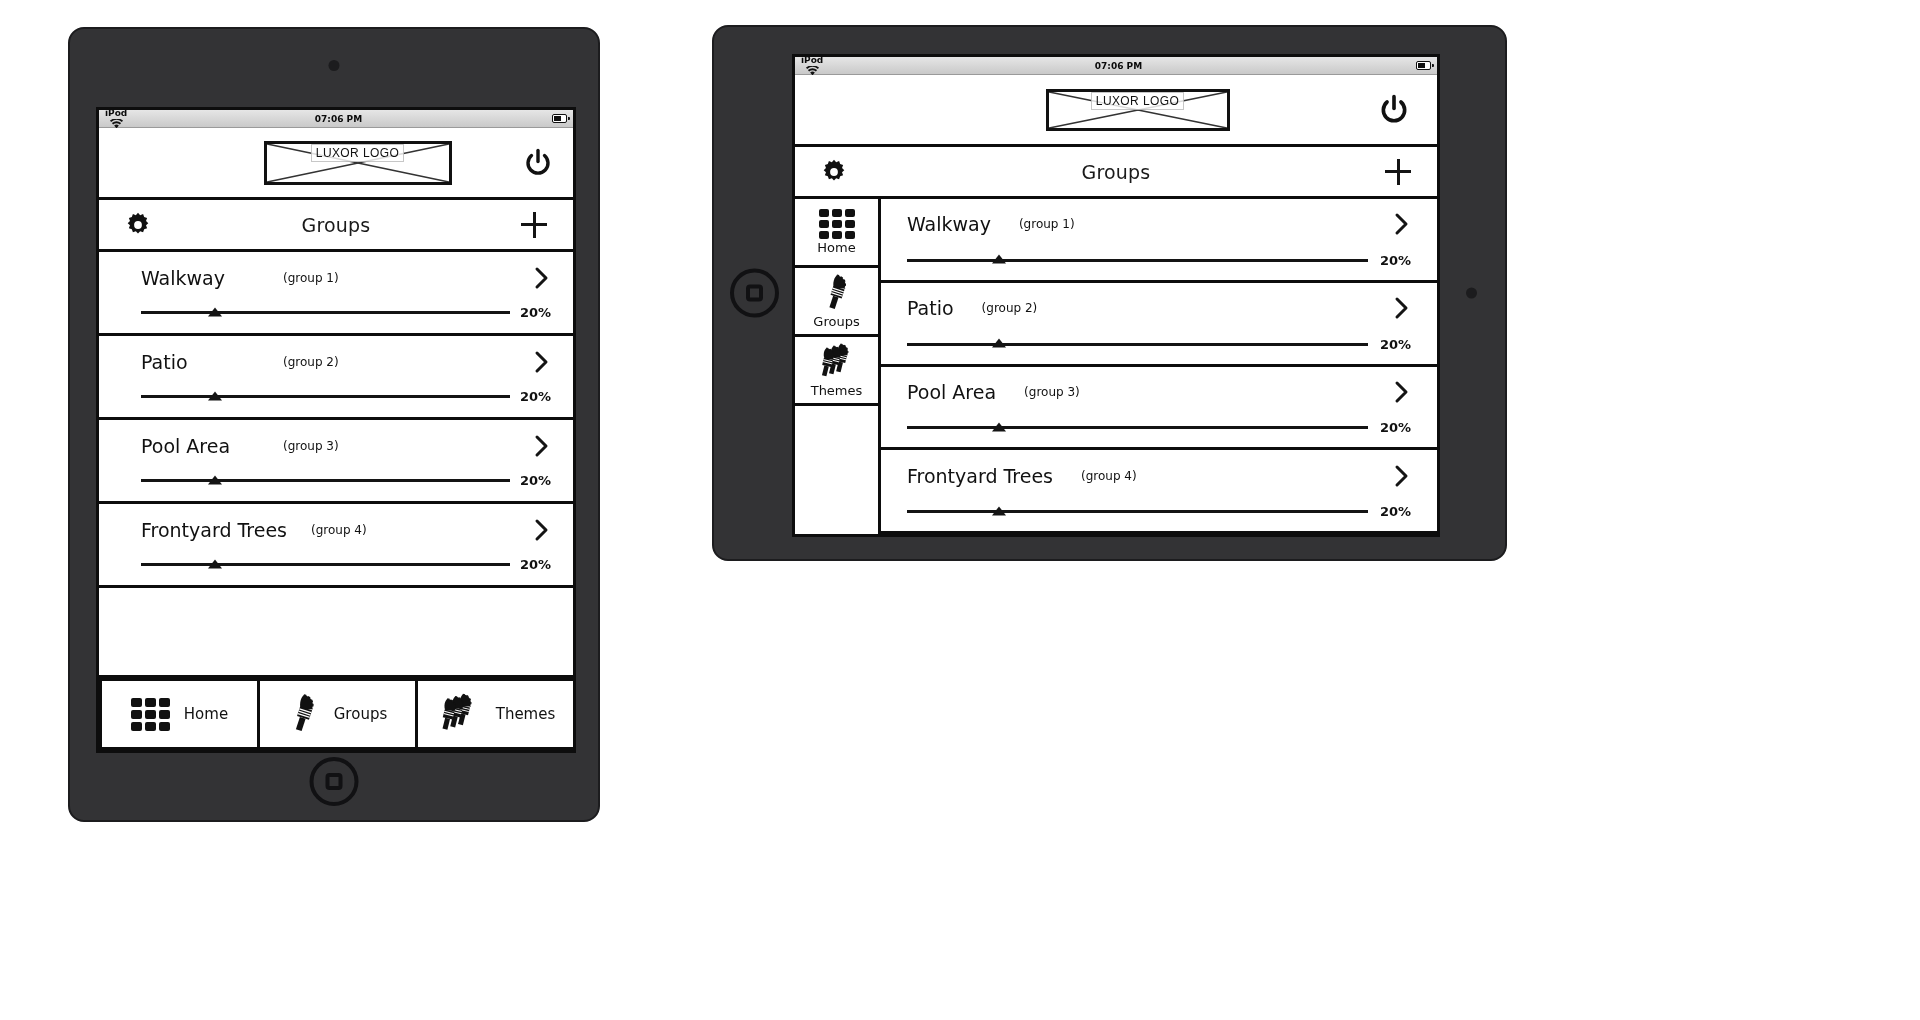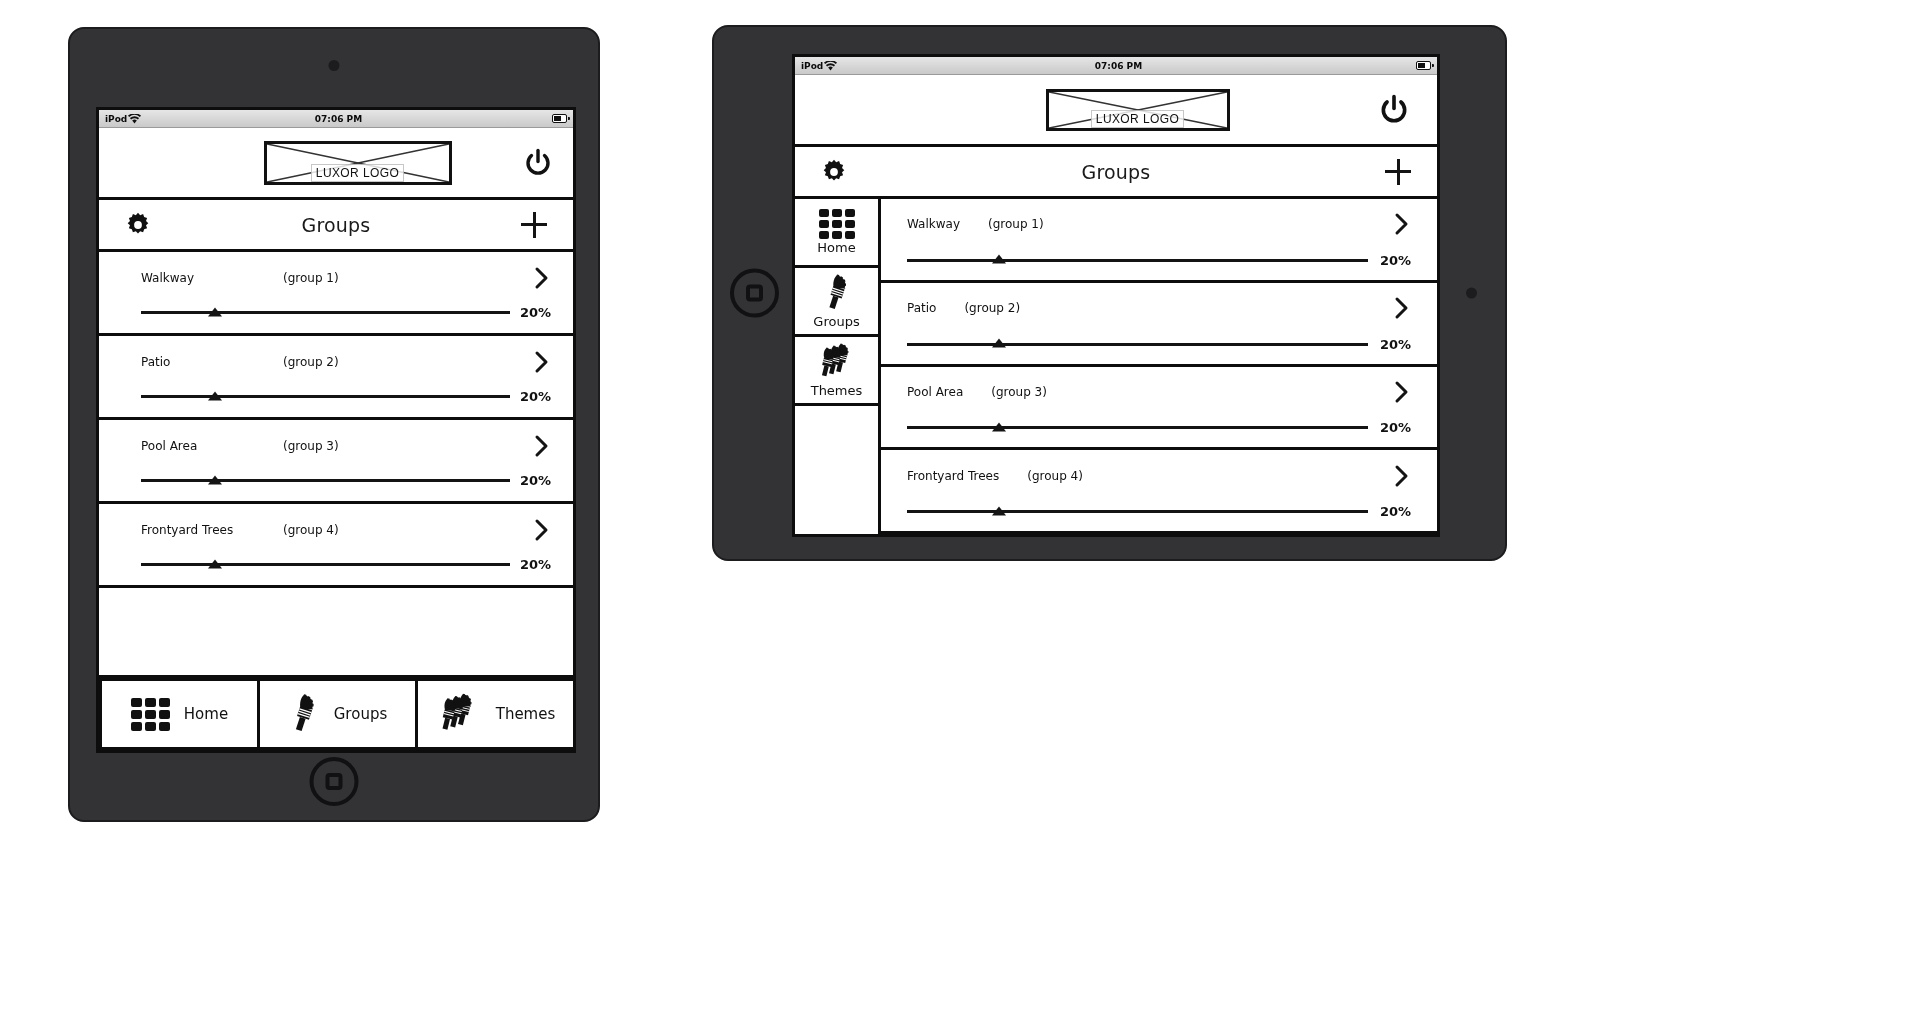--- a/index.html
+++ b/index.html
@@ -46,21 +46,21 @@
 
   
   .statusbar{
     height:18px; flex:0 0 18px;
     background:linear-gradient(#e6e6e6,#c9c9c9);
     border-bottom:1px solid #9a9a9a;
     display:flex; align-items:center; padding:0 6px;
     font-size:9px; color:#0a0a0a; font-weight:bold;
     position:relative;
   }
-  .sb-left{ display:flex; align-items:center; gap:1px; }
+  .sb-left{ display:flex; align-items:center; gap:1px;flex-direction:column; }
   .sb-time{ position:absolute; left:5px; right:0; text-align:center; font-weight:bold; }
   .sb-right{ margin-left:auto; display:flex; align-items:center; z-index:2;}
   .wifi{ display:inline-block; }
   .batt{
     width:15px; height:9px; border:1.5px solid #111; border-radius:2px;
     position:relative; display:inline-block; background:#fff;
   }
   .batt:before{
     content:""; position:absolute; left:1px; top:1px; bottom:1px; width:7px; background:#111;
   }
@@ -72,21 +72,21 @@
   
   .logo-band{
     flex:0 0 auto; display:flex; align-items:center; justify-content:center;
     position:relative; border-bottom:3px solid #0d0d0d; background:#fff;
   }
   .screen-phone .logo-band{ height:72px; }
   .screen-tablet .logo-band{ height:72px; }
 
   .logo-box{
     position:relative; border:3px solid #111; background:#fff;
-    display:flex; align-items:flex-end; justify-content:center;margin-left:43px;
+    display:flex; align-items:flex-start; justify-content:center;margin-left:43px;
   }
   .screen-phone .logo-box{ width:188px; height:44px; }
   .screen-tablet .logo-box{ width:184px; height:42px; }
   .logo-box svg{ position:absolute; inset:0; width:100%; height:100%; }
   .logo-text{
     position:relative; z-index:2; background:rgba(255,255,255,.82);
     font-size:12px; letter-spacing:.4px; color:#111; padding:1px 4px;
     border:1px solid rgba(130,130,130,.45);
     font-family:"Liberation Sans", sans-serif;
   }
@@ -138,21 +138,21 @@
   .row{
     border-bottom:3px solid #0d0d0d; background:#fff; position:relative;
     display:flex; flex-direction:column; justify-content:center;
   }
   .screen-phone .row{ height:84px; padding:0 0 0 0; }
   .screen-tablet .row{ height:84px; }
   .row-top{ display:flex; align-items:center; position:relative; }
   .screen-phone .row-top{ padding:0 22px 0 42px; height:40px; }
   .screen-tablet .row-top{ padding:0 26px 0 26px; height:42px; }
 
-  .row-name{ font-size:12px; color:#111; white-space:nowrap; }
+  .row-name{ font-size:19px; color:#111; white-space:nowrap; }
   .row-group{ font-size:12px; color:#111; margin-left:24px; white-space:nowrap;text-align:center; }
   .screen-phone .row-name{ min-width:118px; }
   .screen-tablet .row-name{ min-width:0; }
   .screen-tablet .row-group{ margin-left:28px; }
 
   .chev{ margin-left:auto; }
 
   .row-slider{ display:flex; align-items:center; }
   .screen-phone .row-slider{ padding:0 22px 0 42px; height:30px; }
   .screen-tablet .row-slider{ padding:0 26px 0 26px; height:30px; }

